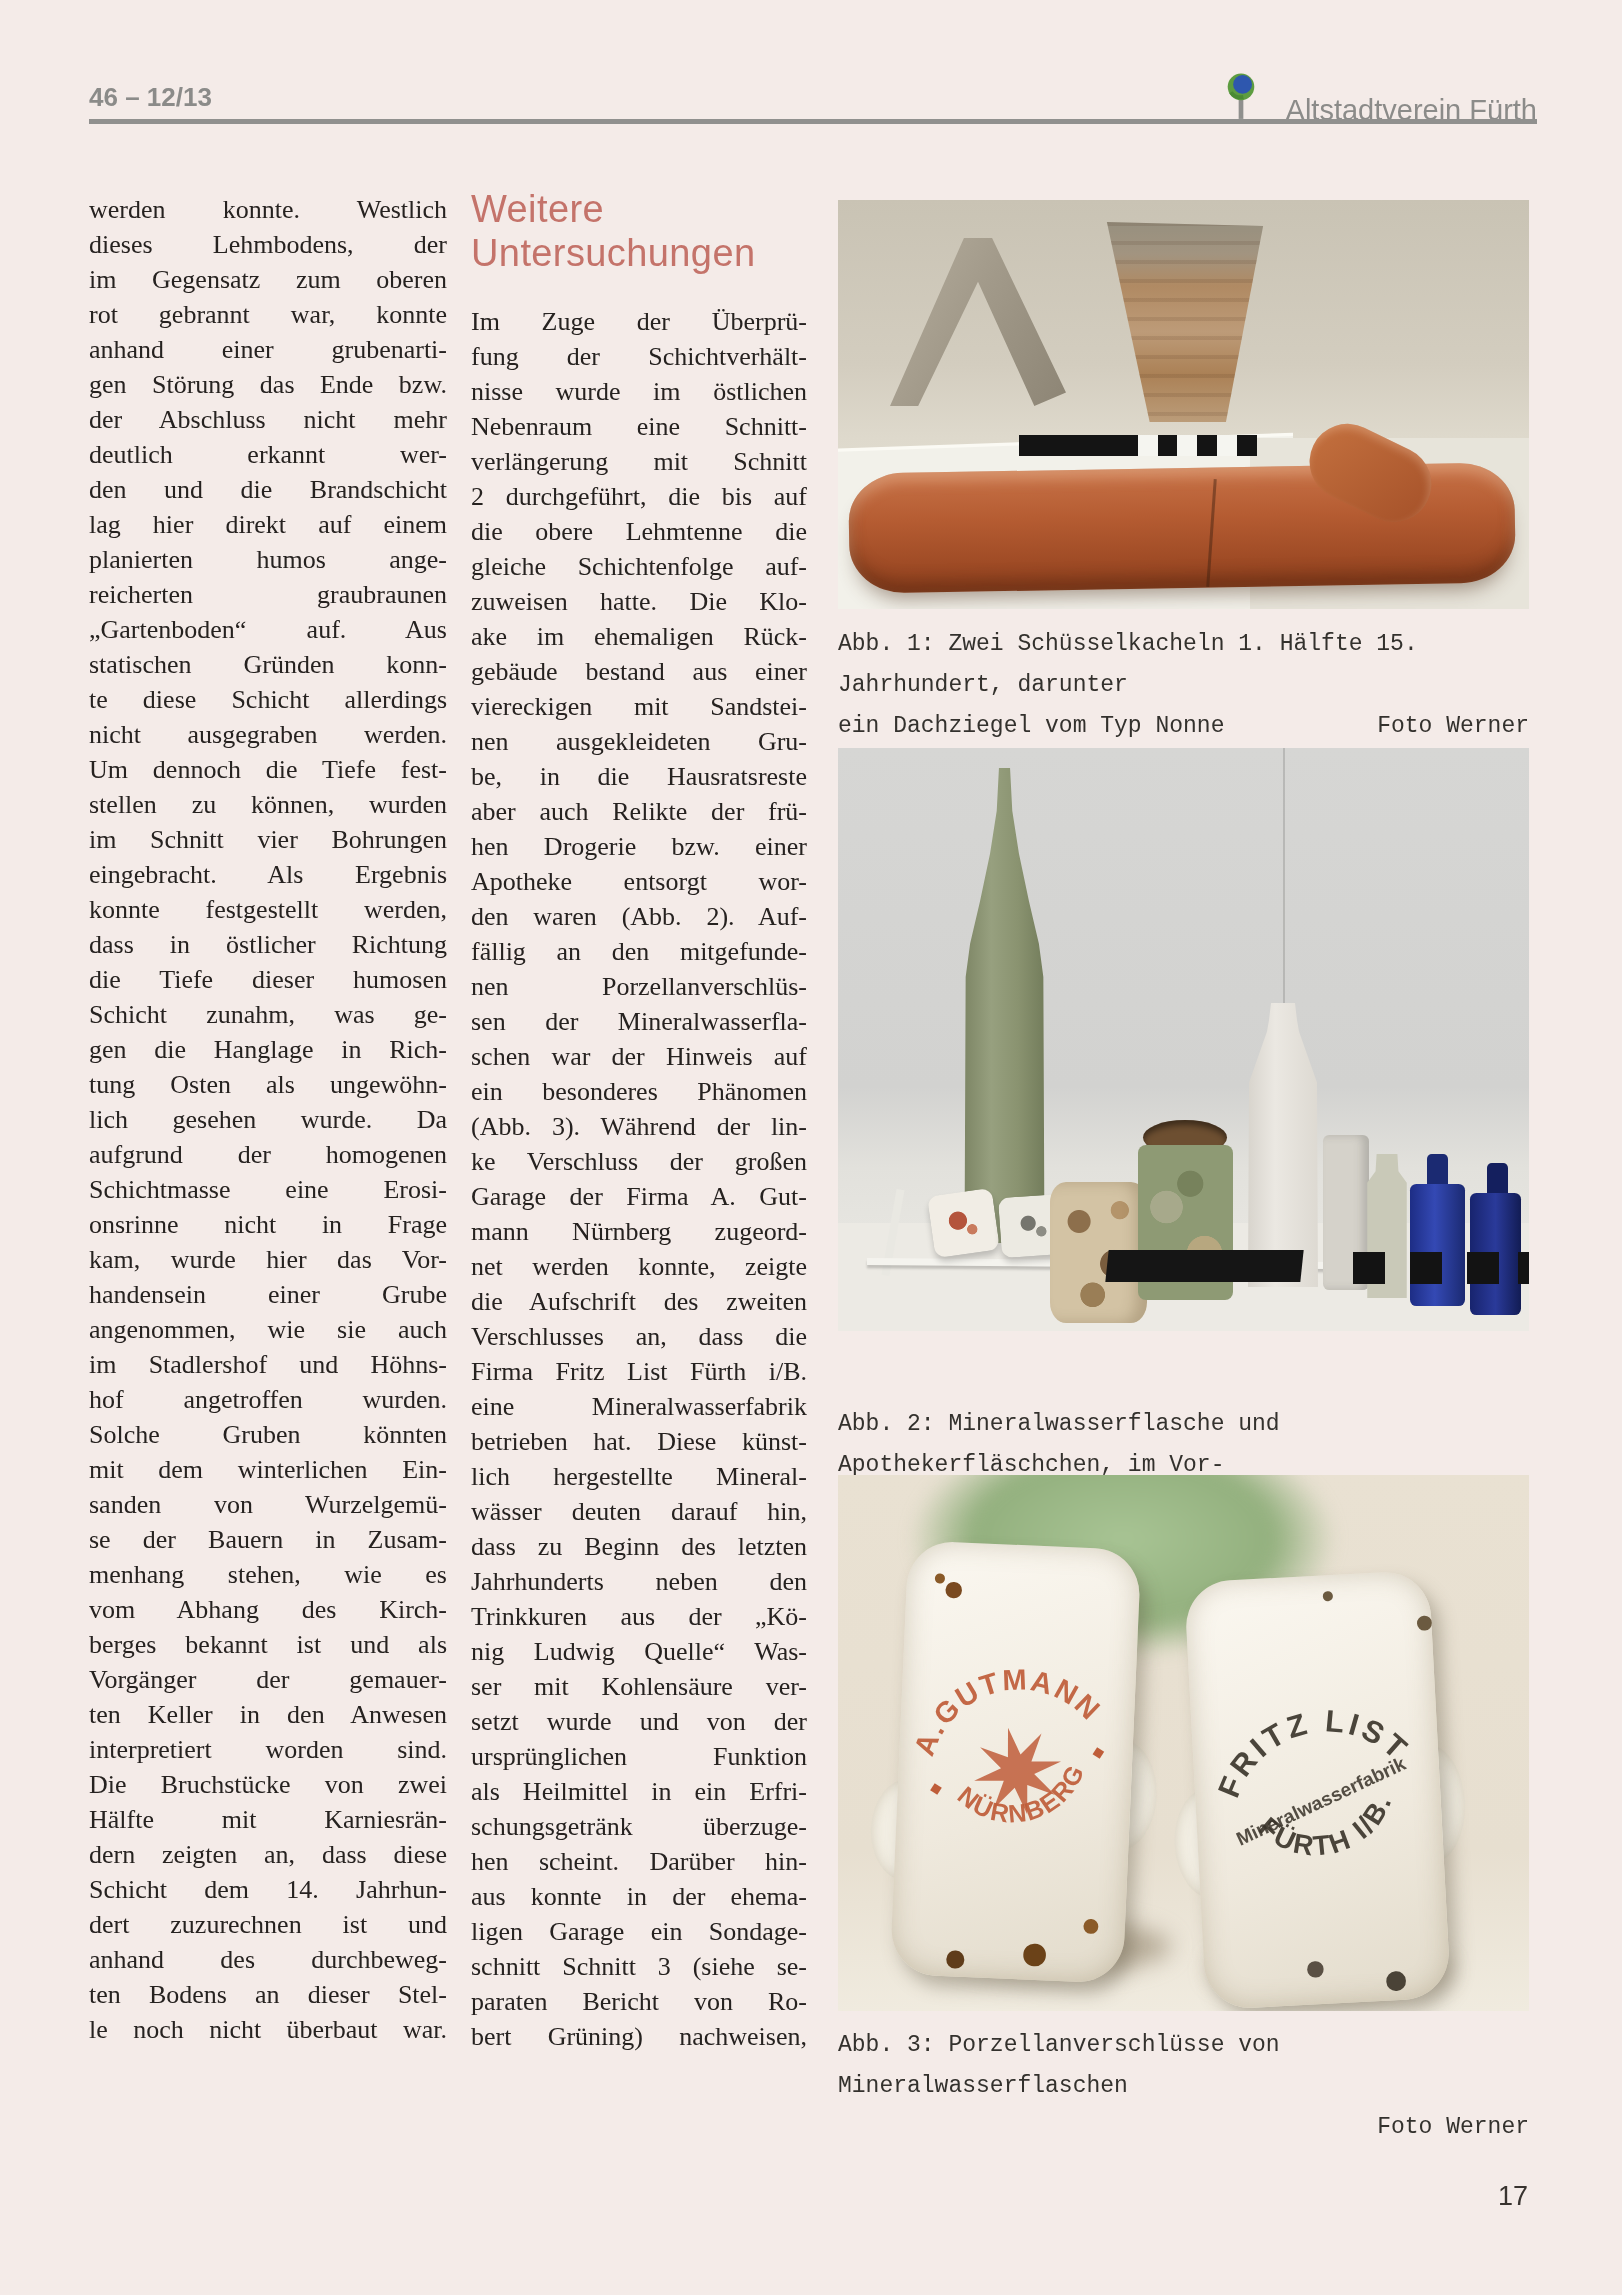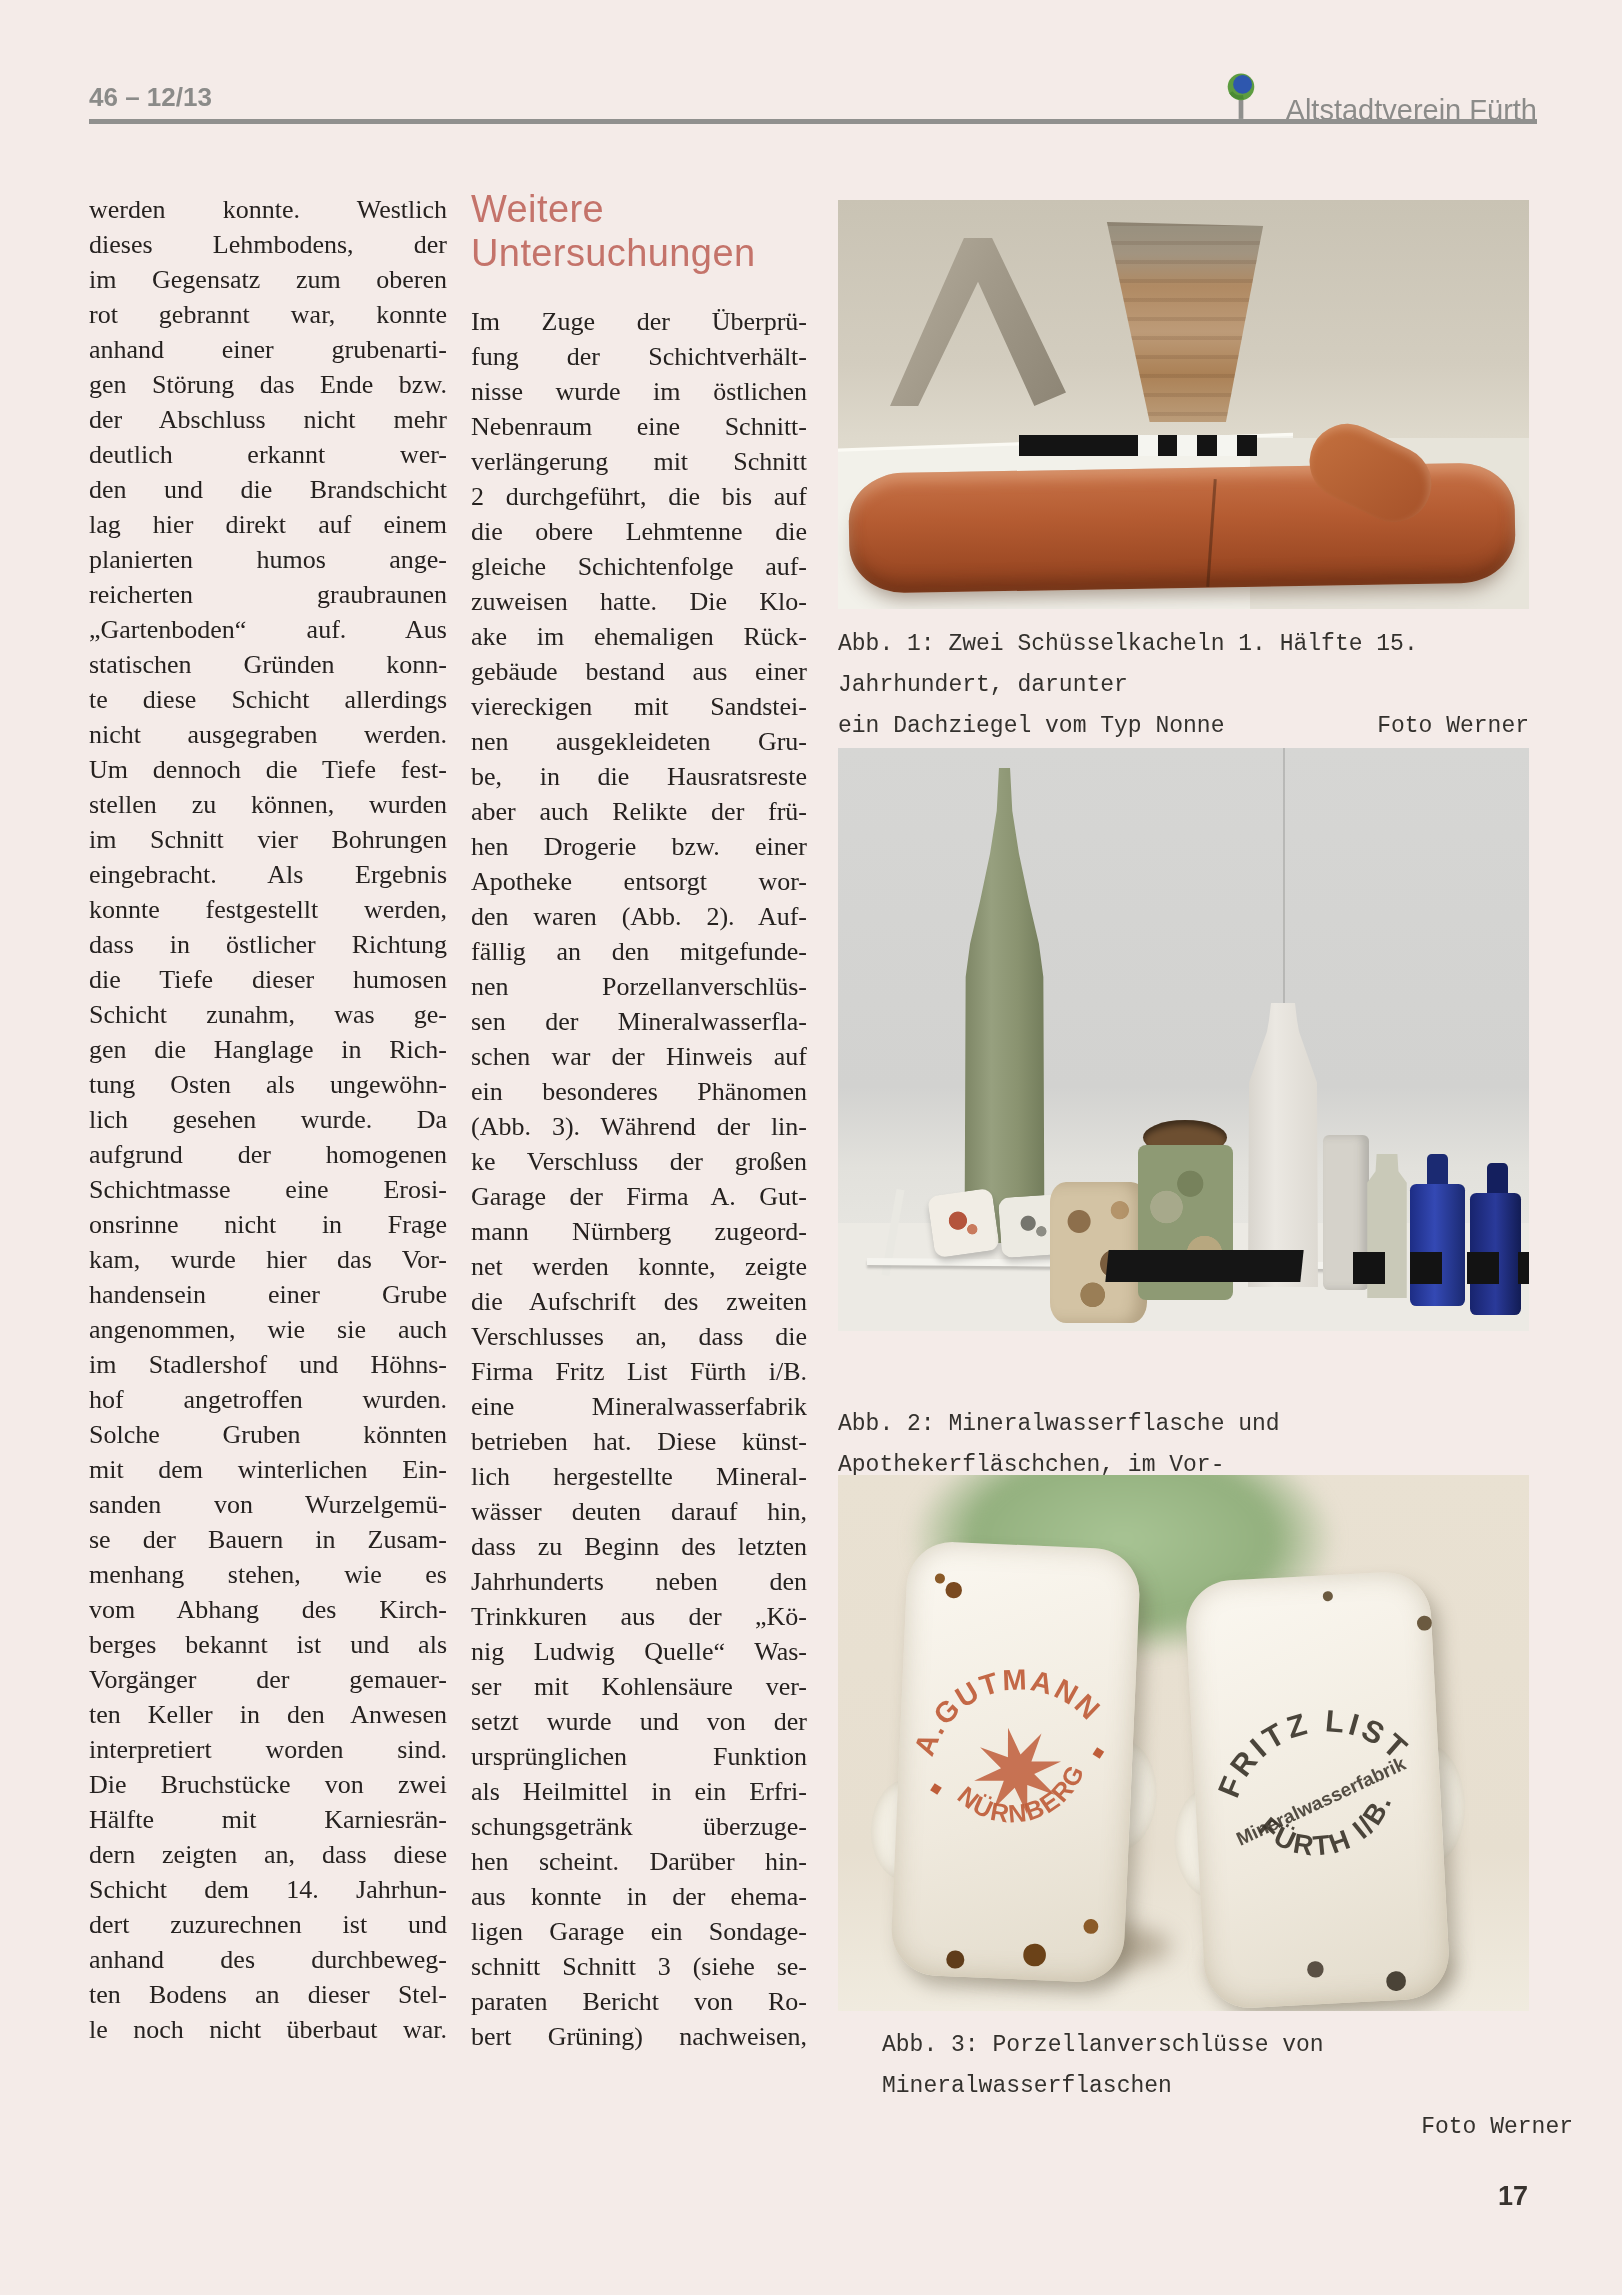--- a/index.html
+++ b/index.html
@@ -19,23 +19,23 @@
   .col-left{position:absolute;left:89px;top:192px;width:358px;}
   .col-mid{position:absolute;left:471px;top:187px;width:336px;}
   .heading{font-family:"Liberation Sans",sans-serif;font-weight:400;font-size:38px;line-height:44px;
            color:var(--accent);letter-spacing:0.4px;margin:0 0 28.5px 0;}
   .body-line{font-size:26px;line-height:35px;height:35px;overflow:hidden;color:var(--body_text);
              text-align:justify;text-align-last:justify;text-justify:inter-word;}
   
   .caption{position:absolute;left:838px;width:691px;font-family:Liberation Mono, monospace;
            font-size:23px;line-height:41px;color:var(--caption_text);}
   .cap-row{display:flex;justify-content:space-between;}
-  #cap1{top:624px;} #cap2{top:1404px;} #cap3{top:2025px;margin-left:44px;}
+  #cap1{top:624px;} #cap2{top:1404px;} #cap3{top:2025px;}
   .page-num{position:absolute;right:95px;top:2181px;font-family:"Liberation Sans",sans-serif;
-            font-size:27px;font-weight:700;color:#38332f;}
+            font-size:27px;font-weight:400;color:#38332f;}
   
   .figure{position:absolute;left:838px;width:691px;overflow:hidden;background:#ddd8cc;}
   #fig1{top:200px;height:409px;} #fig2{top:748px;height:583px;} #fig3{top:1475px;height:536px;}
   .abs{position:absolute;}
   
   .f1-bg{inset:0;background:linear-gradient(180deg,#c9c3b4 0%,#d3cdbf 40%,#ded9cc 58%,#e9e7df 100%);}
   .f1-box{left:-9.5px;top:244px;width:464px;height:174px;background:#f2f1ea;transform:skewY(-2deg);
           box-shadow:0 -3.2px 0 #fbfaf4;}
   .f1-cloth{left:412px;top:238px;width:285px;height:177px;background:#e7e4da;}
   .f1-atile{left:52px;top:38px;width:176px;height:168px;

